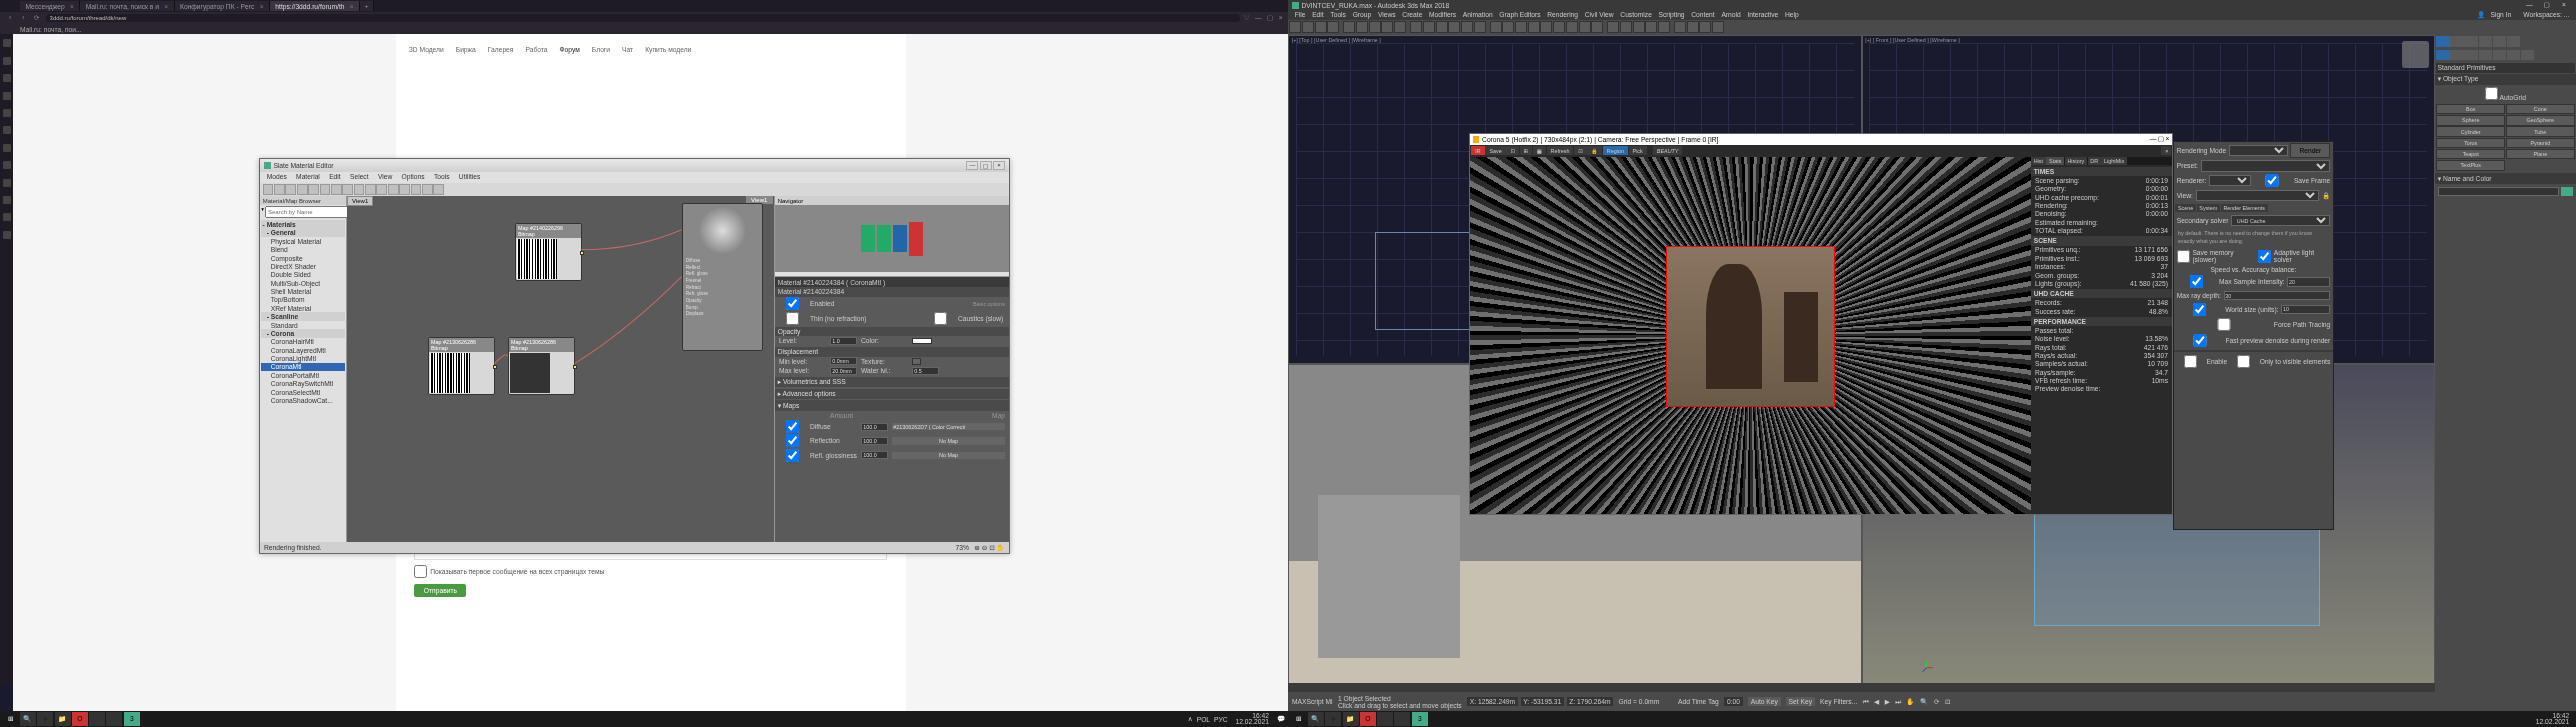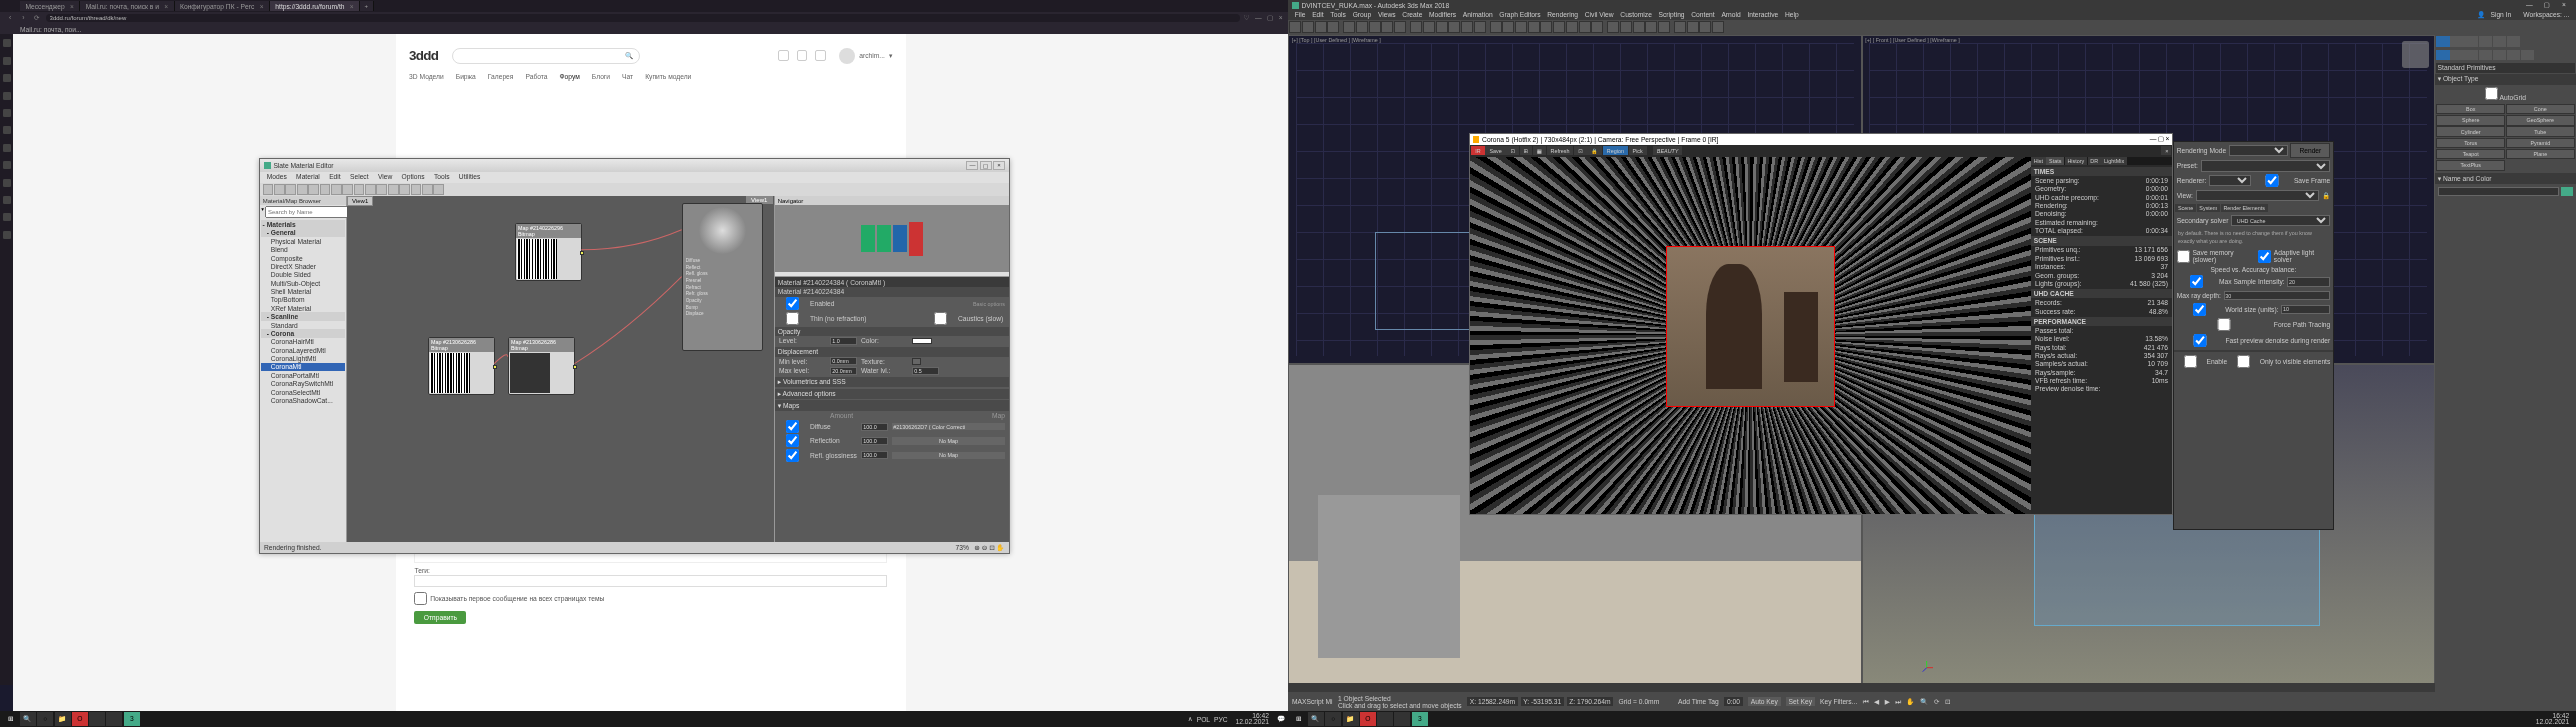--- a/index.html
+++ b/index.html
@@ -198,32 +198,20 @@
       <div></div>
     <div></div>
       <div></div>
     <div></div>
       <div></div>
   </div>
 
   <div class="page-content">
     <div class="page-inner">
       <div class="site">
-        <div class="site-header">
-          <span class="logo">3ddd</span>
-          <div class="search-box">
-              <span style="margin-left:auto;color:#999">🔍</span>
-            </div>
-          <div class="hdr-icons">
-            <span></span>
-            <span></span>
-            <span></span>
-          </div>
-          <div class="user"><span class="avatar"></span><span>archim...</span> ▾</div>
-        </div>
         <div class="site-nav">
           <span>3D Модели</span>
           <span>Биржа</span>
           <span>Галерея</span>
           <span>Работа</span>
           <span class="active">Форум</span>
           <span>Блоги</span>
           <span>Чат</span>
           <span>Купить модели</span>
         </div>

